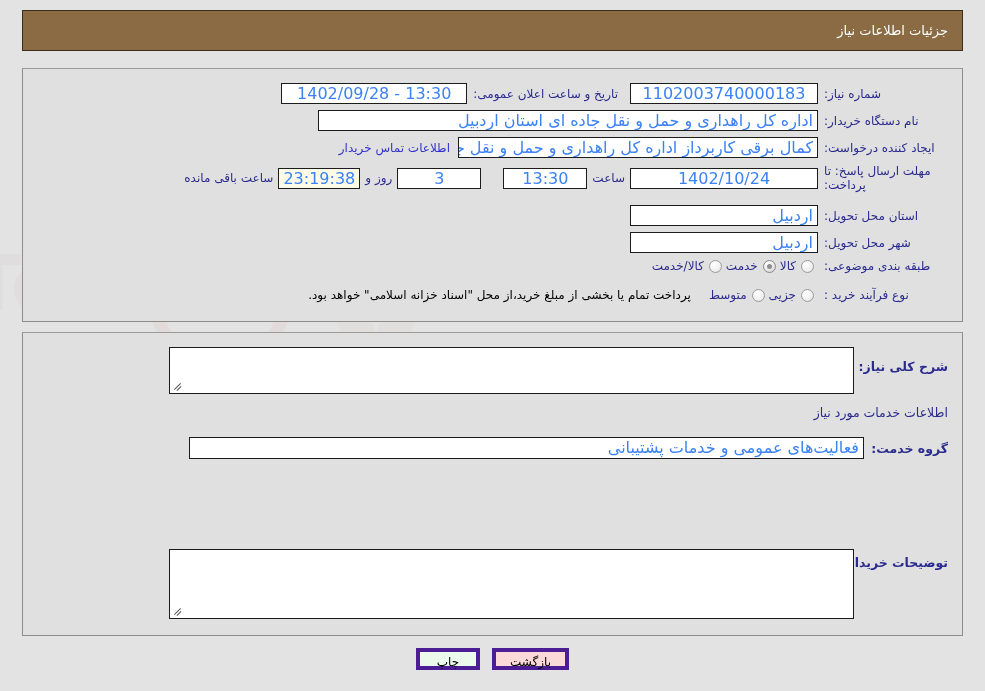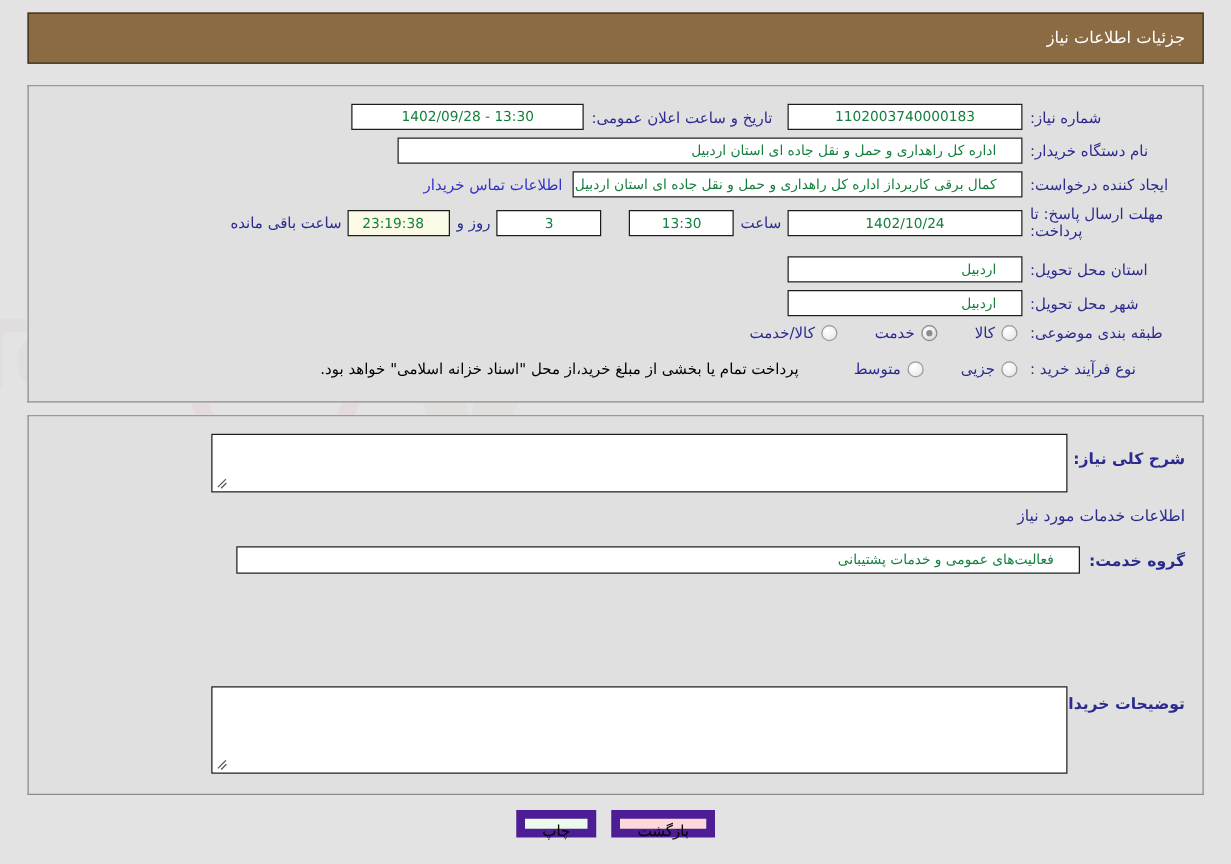--- a/index.html
+++ b/index.html
@@ -84,23 +84,23 @@
     line-height: 14px;
   }
   .flabel.two-line { line-height: 14px; }
 
   .fbox {
     background: #ffffff;
     border: 1px solid #1c1c1c;
     box-sizing: border-box;
     height: 21px;
     line-height: 19px;
-    font-size: 11px;
-    color: #15803d;
-    padding: 0 20px;
+    font-size: 16px;
+    color: #3b82f6;
+    padding: 0 4px;
     text-align: center;
     overflow: hidden;
     white-space: nowrap;
   }
   .fbox.ta-right { text-align: right; }
   .fbox.cream { background: #fbfbe8; }
 
   .unit-text {
     color: #2b2b8f;
     font-size: 12px;
@@ -111,21 +111,21 @@
     font-size: 12px;
     text-decoration: none;
     cursor: pointer;
   }
 
   
   .radio-group { display: flex; align-items: center; }
   .radio-item {
     display: flex;
     align-items: flex-end;
-    margin-left: 30px;
+    margin-left: 4px;
   }
   .radio-dot {
     width: 13px; height: 13px;
     border-radius: 50%;
     background: radial-gradient(circle at 35% 30%, #ffffff 0%, #f1f1f1 55%, #dcdcdc 100%);
     border: 1px solid #9c9c9c;
     box-sizing: border-box;
     margin-left: 5px;
     position: relative;
     flex: none;
@@ -232,21 +232,21 @@
     position: absolute;
     left: 0;
     top: 648px;
     width: 985px;
     display: flex;
     justify-content: center;
     gap: 12px;
     z-index: 3;
   }
   .btn {
-    border: 7px solid #4c1d95;
+    border: 4px solid #4c1d95;
     height: 22px;
     line-height: 20px;
     min-width: 64px;
     padding: 0 14px;
     font-size: 12px;
     color: #000;
     text-align: center;
     cursor: pointer;
     box-sizing: border-box;
     font-family: inherit;

